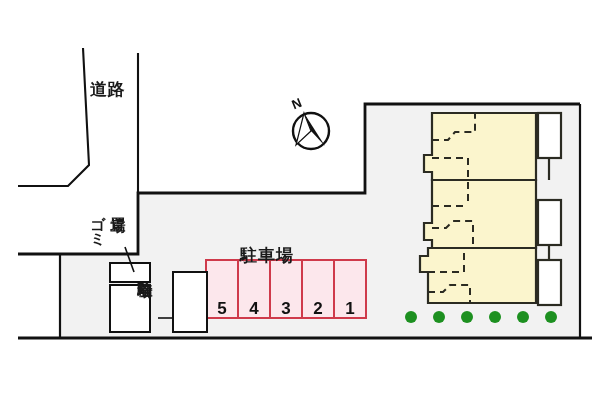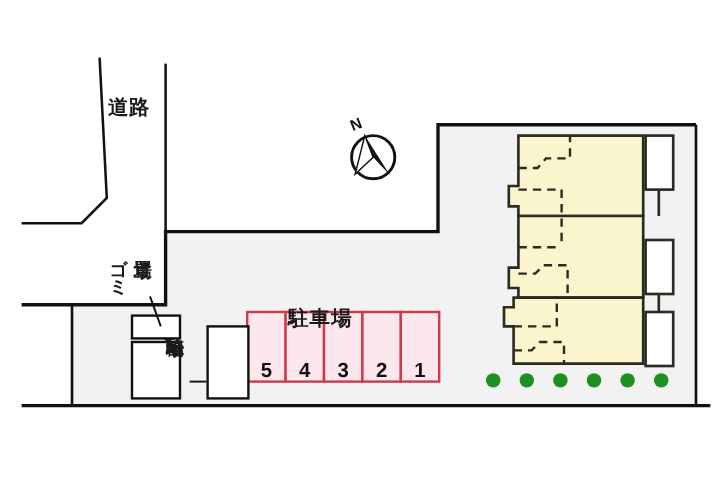--- a/index.html
+++ b/index.html
@@ -20,21 +20,21 @@
   .lbl{
     position:absolute;
     font-weight:700;
     color:#1a1a1a;
     white-space:pre;
     line-height:1.02;
     letter-spacing:0.5px;
     user-select:none;
   }
   .lbl-road{font-size:17px;left:90px;top:81px;}
-  .lbl-parking{font-size:17px;left:240px;top:257px;letter-spacing:1px;}
+  .lbl-parking{font-size:17px;left:240px;top:247px;letter-spacing:1px;}
   .lbl-gomi{
     font-size:15px;left:88px;top:205px;
     width:18px;writing-mode:vertical-rl;text-orientation:upright;
     letter-spacing:1px;line-height:1.12;
   }
   .lbl-gomi2{
     font-size:15px;left:108px;top:205px;
     width:18px;writing-mode:vertical-rl;text-orientation:upright;
     letter-spacing:1px;line-height:1.12;
   }

